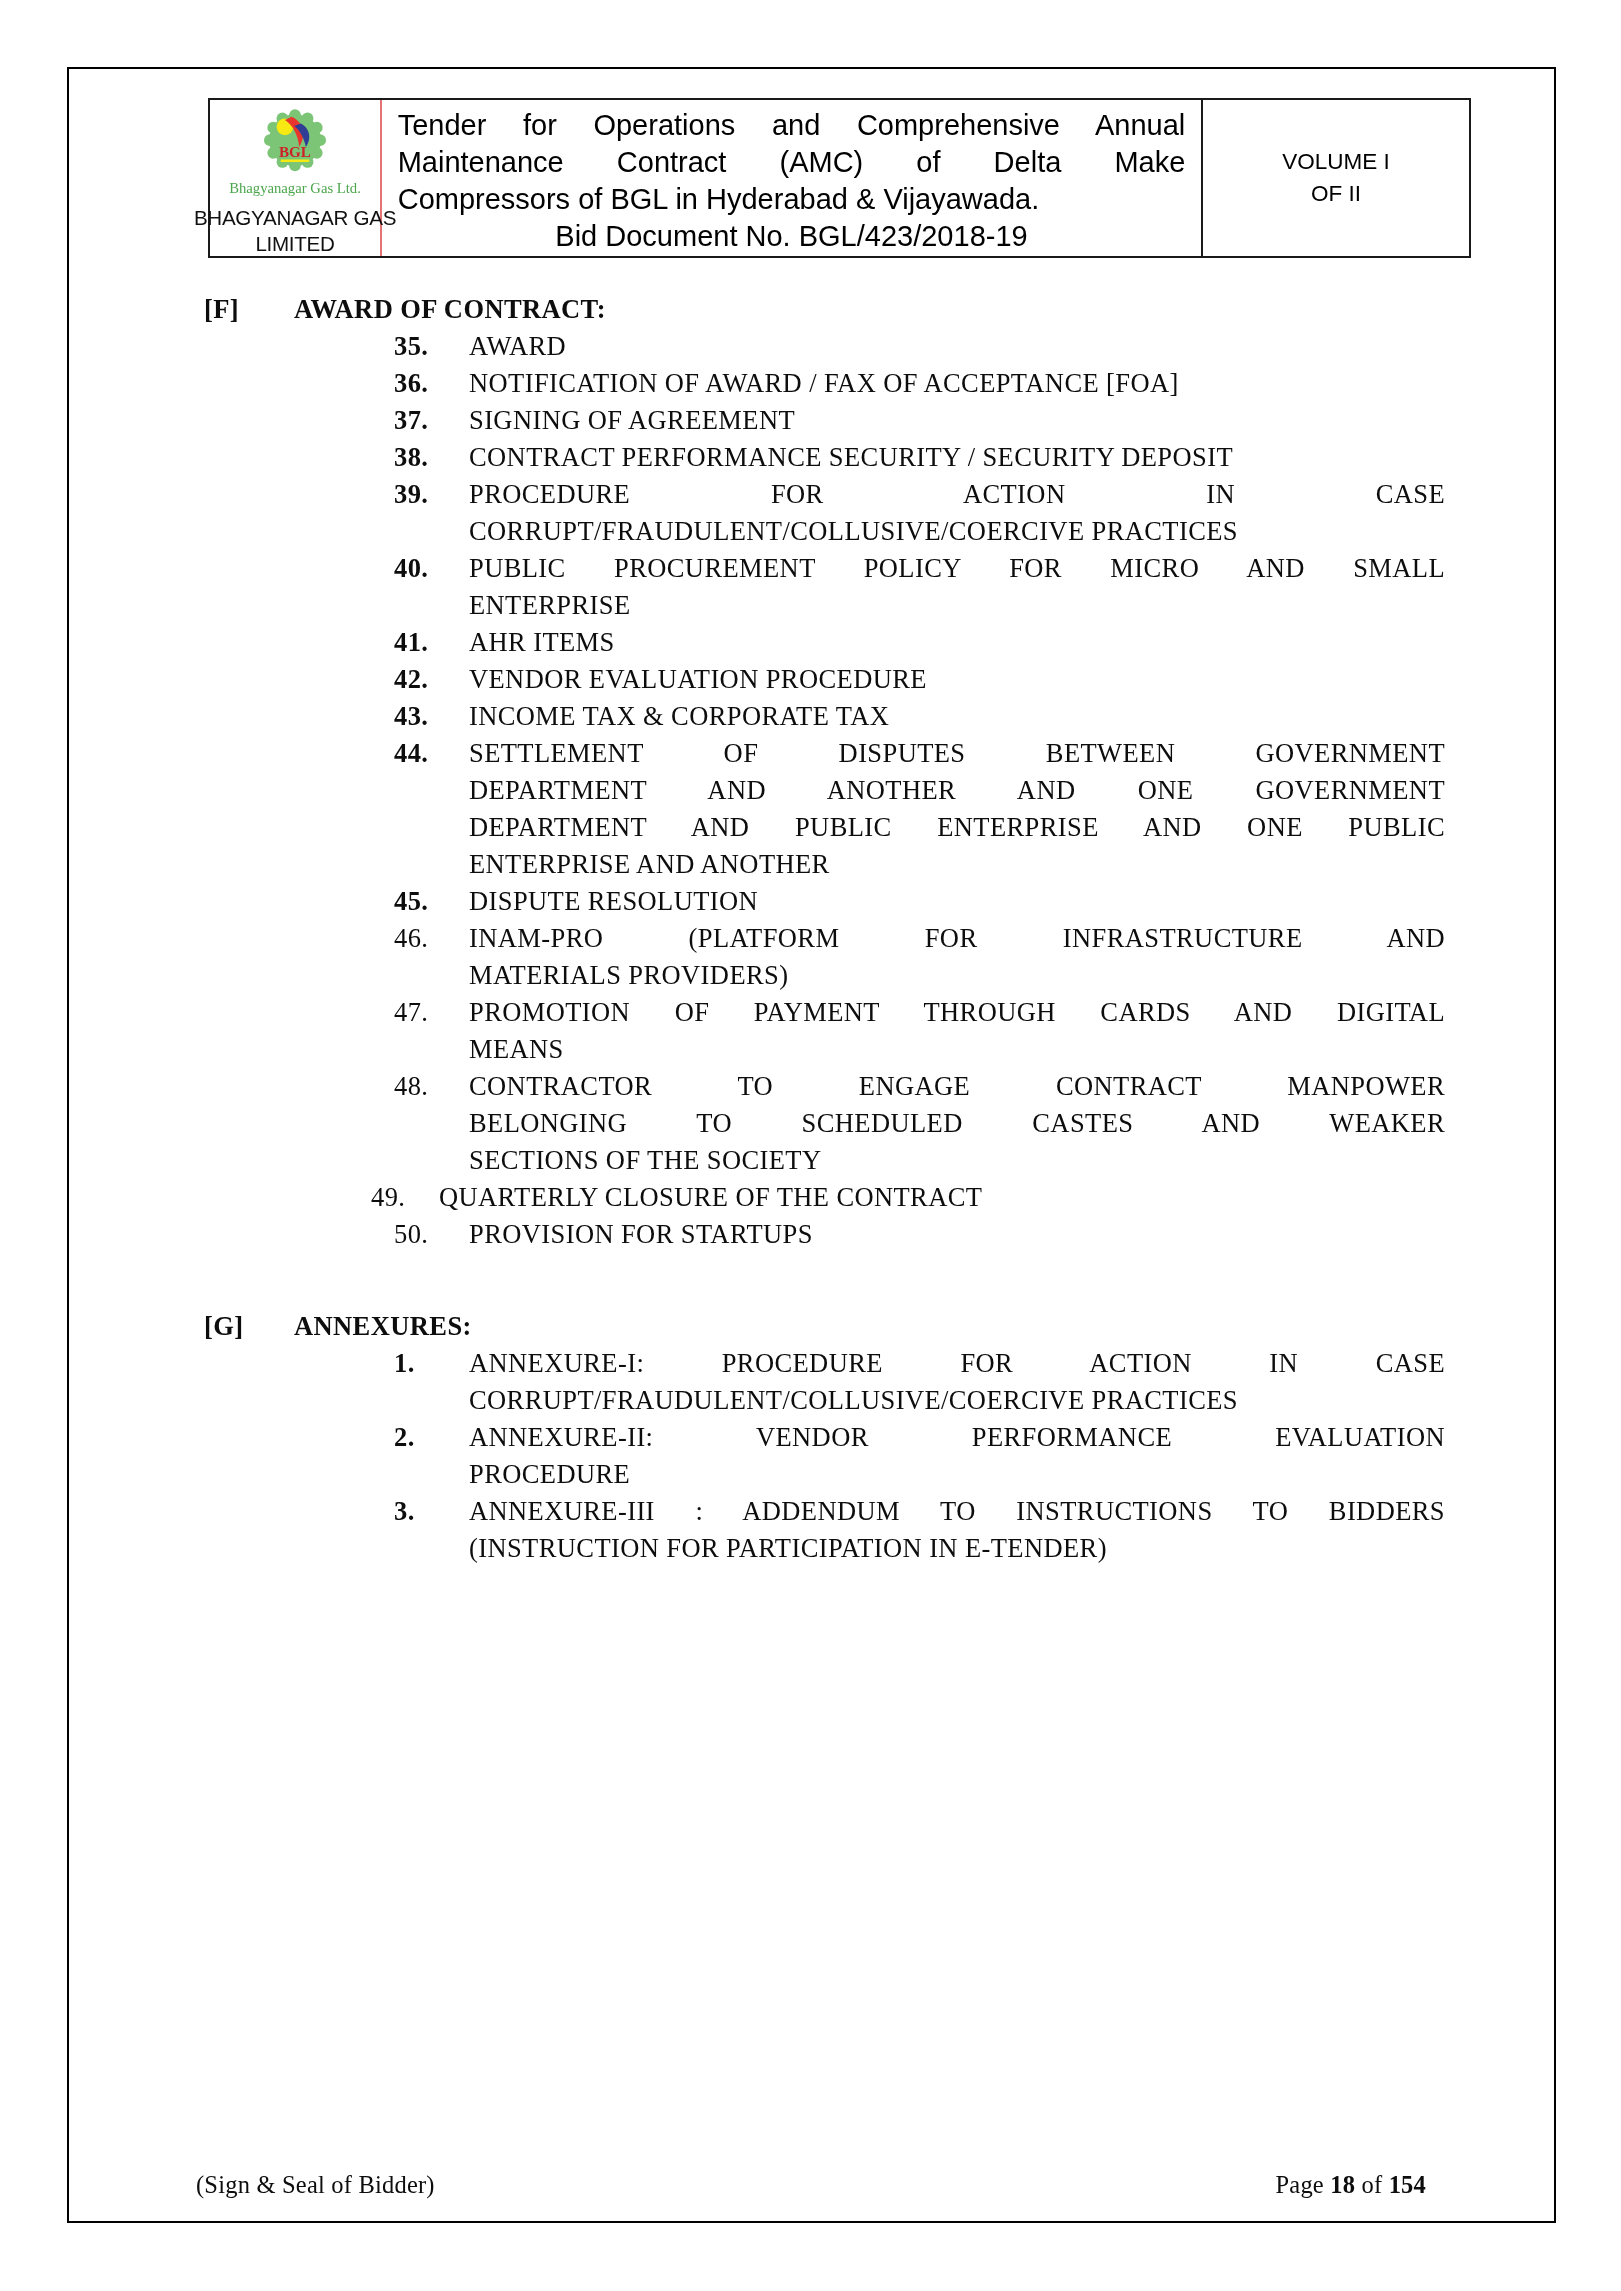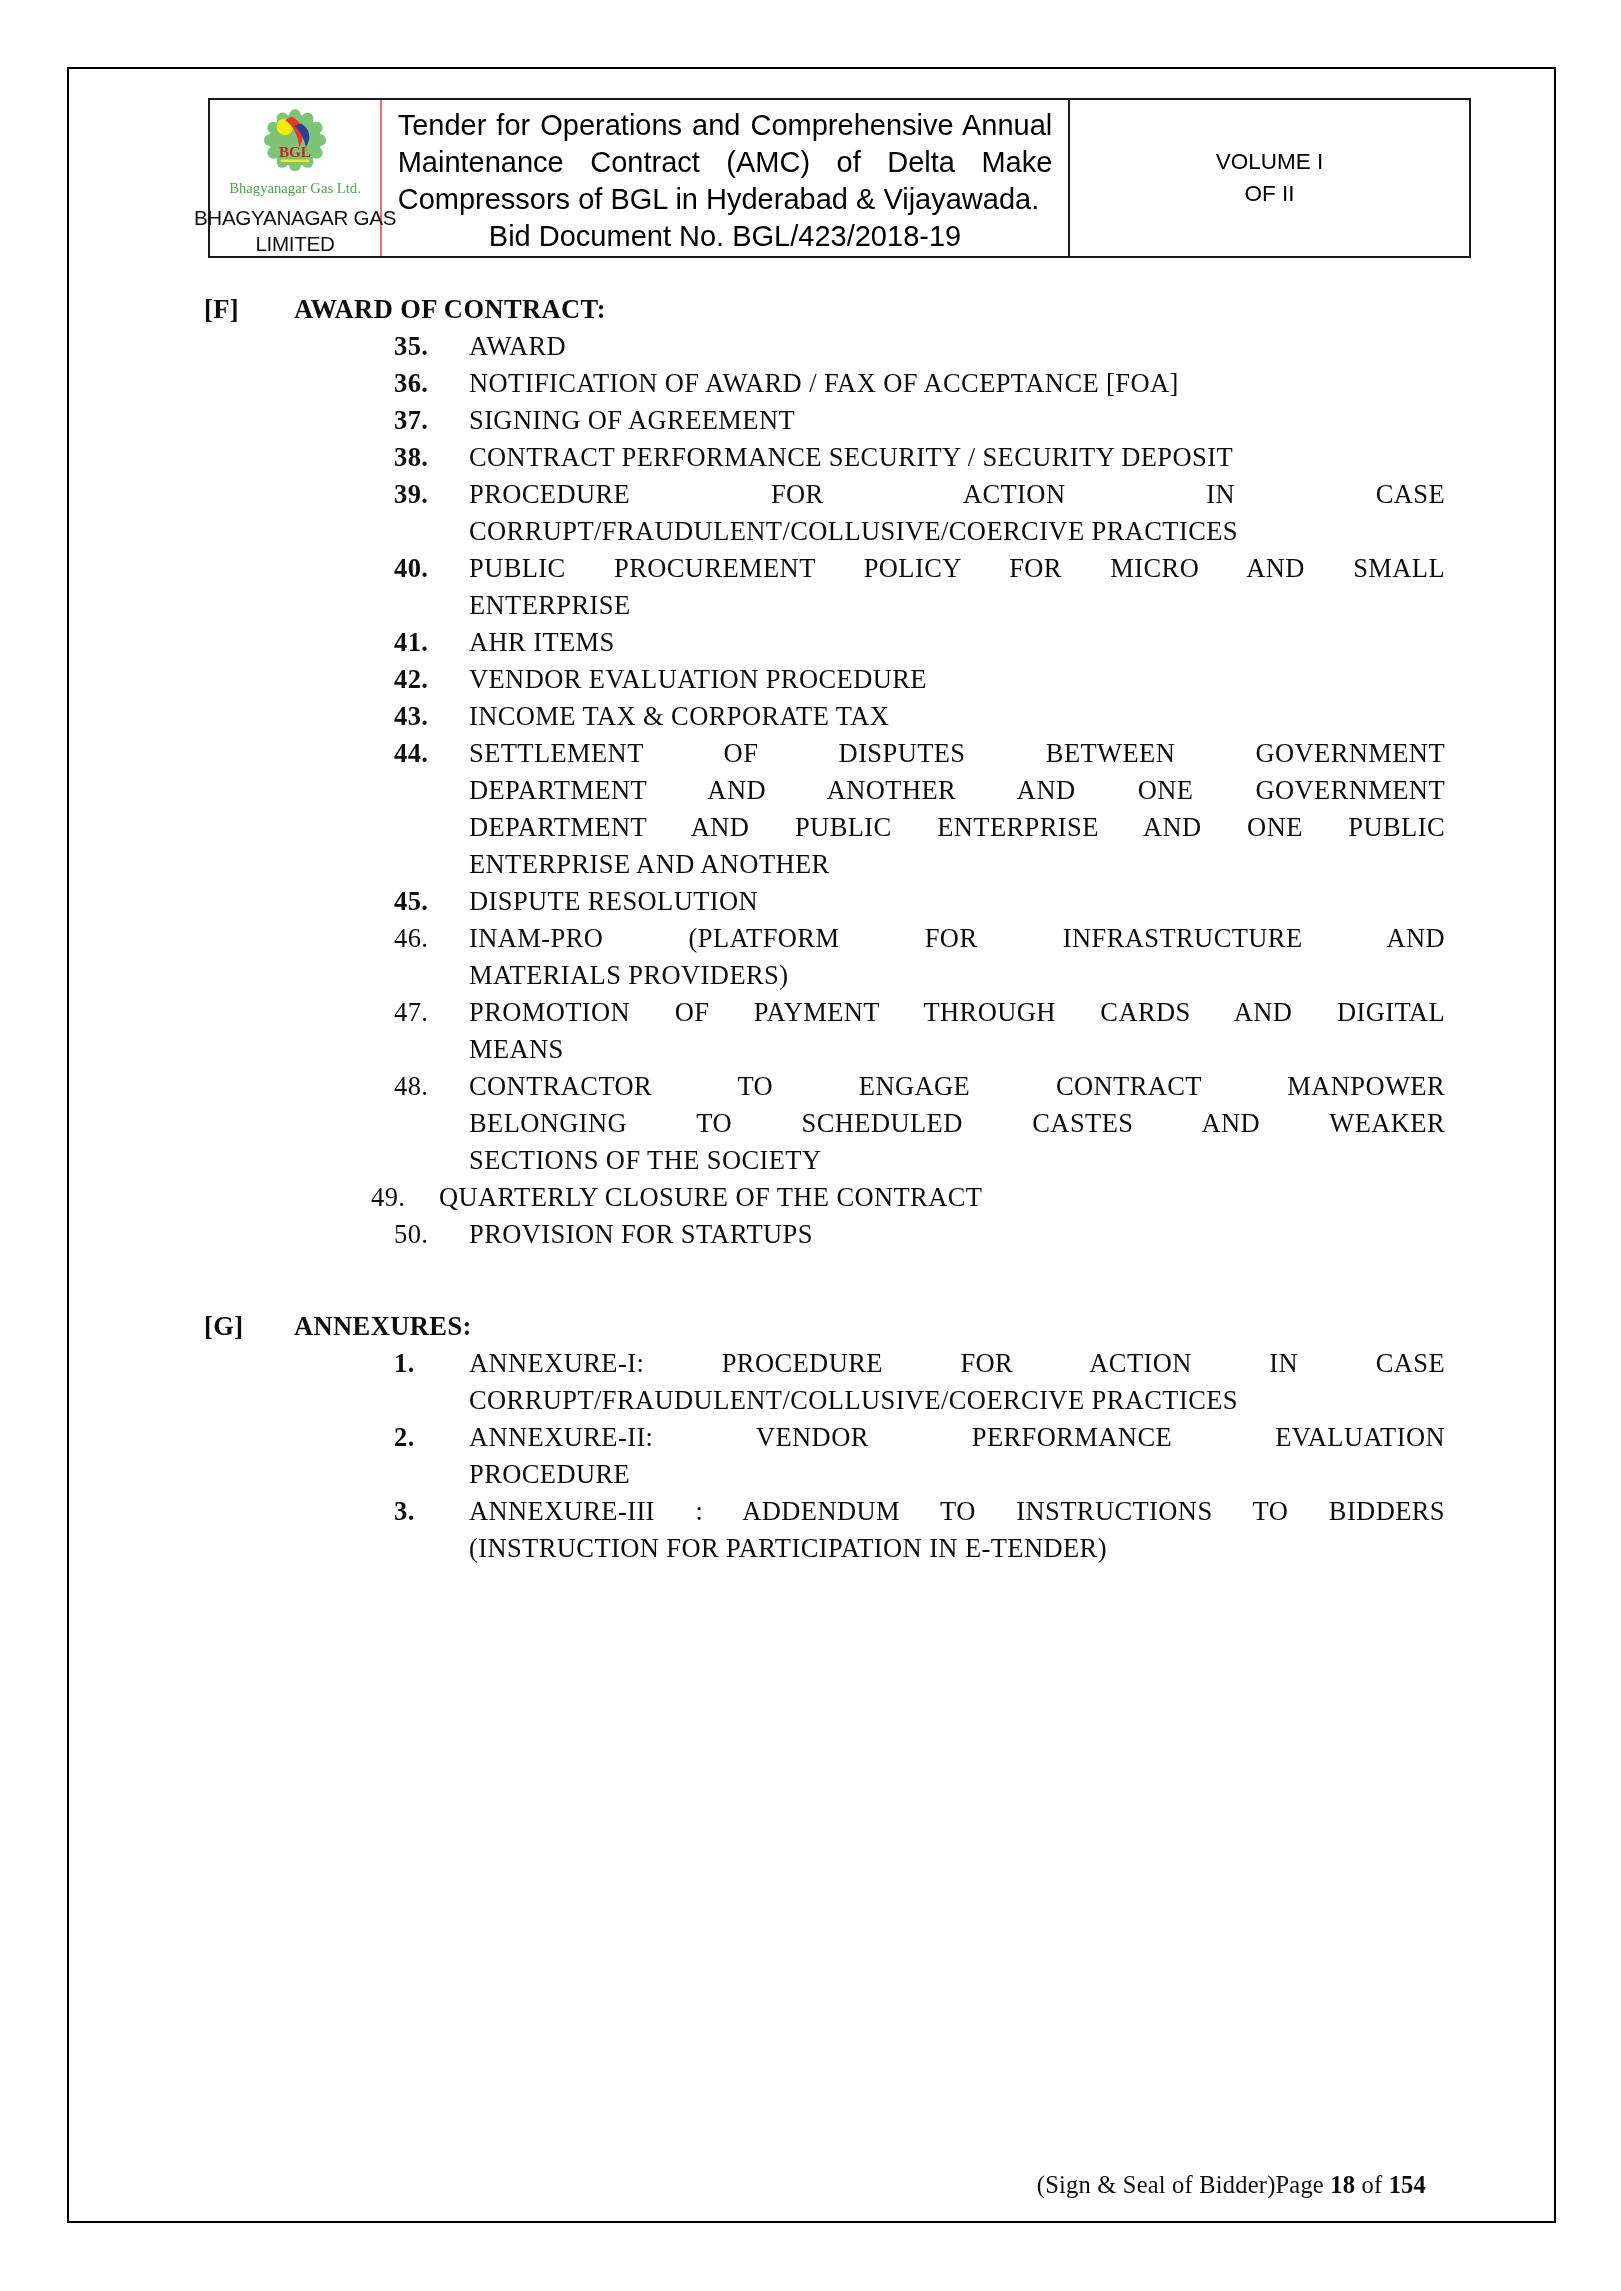--- a/index.html
+++ b/index.html
@@ -16,21 +16,21 @@
   .cell { box-sizing:border-box; height:100%; }
 
   .logo-cell { width:172px; border-right:2px solid #e57373;
                display:flex; flex-direction:column; align-items:center; padding-top:4.9px; }
   .logo-sub  { font-family:"Liberation Serif", serif; font-size:14.7px; color:#4ca64c;
                margin-top:-2px; }
   .company   { font-family:"Liberation Sans", "DejaVu Sans", sans-serif; font-size:20.6px;
                letter-spacing:-0.3px; line-height:25.5px; text-align:center; color:#111;
                margin-top:8px; white-space:nowrap; }
 
-  .title-cell { width:688px; border-right:2px solid #1a1a1a;
+  .title-cell { width:821px; border-right:2px solid #1a1a1a;
                 font-family:"Liberation Sans", "DejaVu Sans", sans-serif;
                 font-size:29px; line-height:37px; padding:6.9px 15.7px 0; color:#000; }
   .tline.jl  { text-align:justify; text-align-last:justify; }
   .bid-line  { text-align:center; }
 
   .volume-cell { flex:1; font-family:"Liberation Sans", "DejaVu Sans", sans-serif;
                  font-size:22.5px; line-height:32px; display:flex; flex-direction:column;
                  justify-content:center; align-items:center; color:#000;border-radius:24px; }
 
   
@@ -44,21 +44,21 @@
   .item .num   { position:absolute; left:325px; }
   .item .num.bold { font-weight:bold; }
   .item .txt   { width:976px; }
   .item.tight  { padding-left:370px; }
   .item.tight .num { left:302px; }
   .line.jl     { text-align:justify; text-align-last:justify; }
 
   
   .footer { position:absolute; left:127px; right:128px; bottom:21.6px;
             font-size:24.5px; letter-spacing:0.2px;
-            display:flex; justify-content:flex-end; align-items:baseline; }
+            display:flex; justify-content:space-between; align-items:baseline; }
   .footer b { font-weight:bold; }
 </style>
 </head>
 <body>
 
 <div class="page">
   <div class="frame">
 
     <div class="header-table">
 

